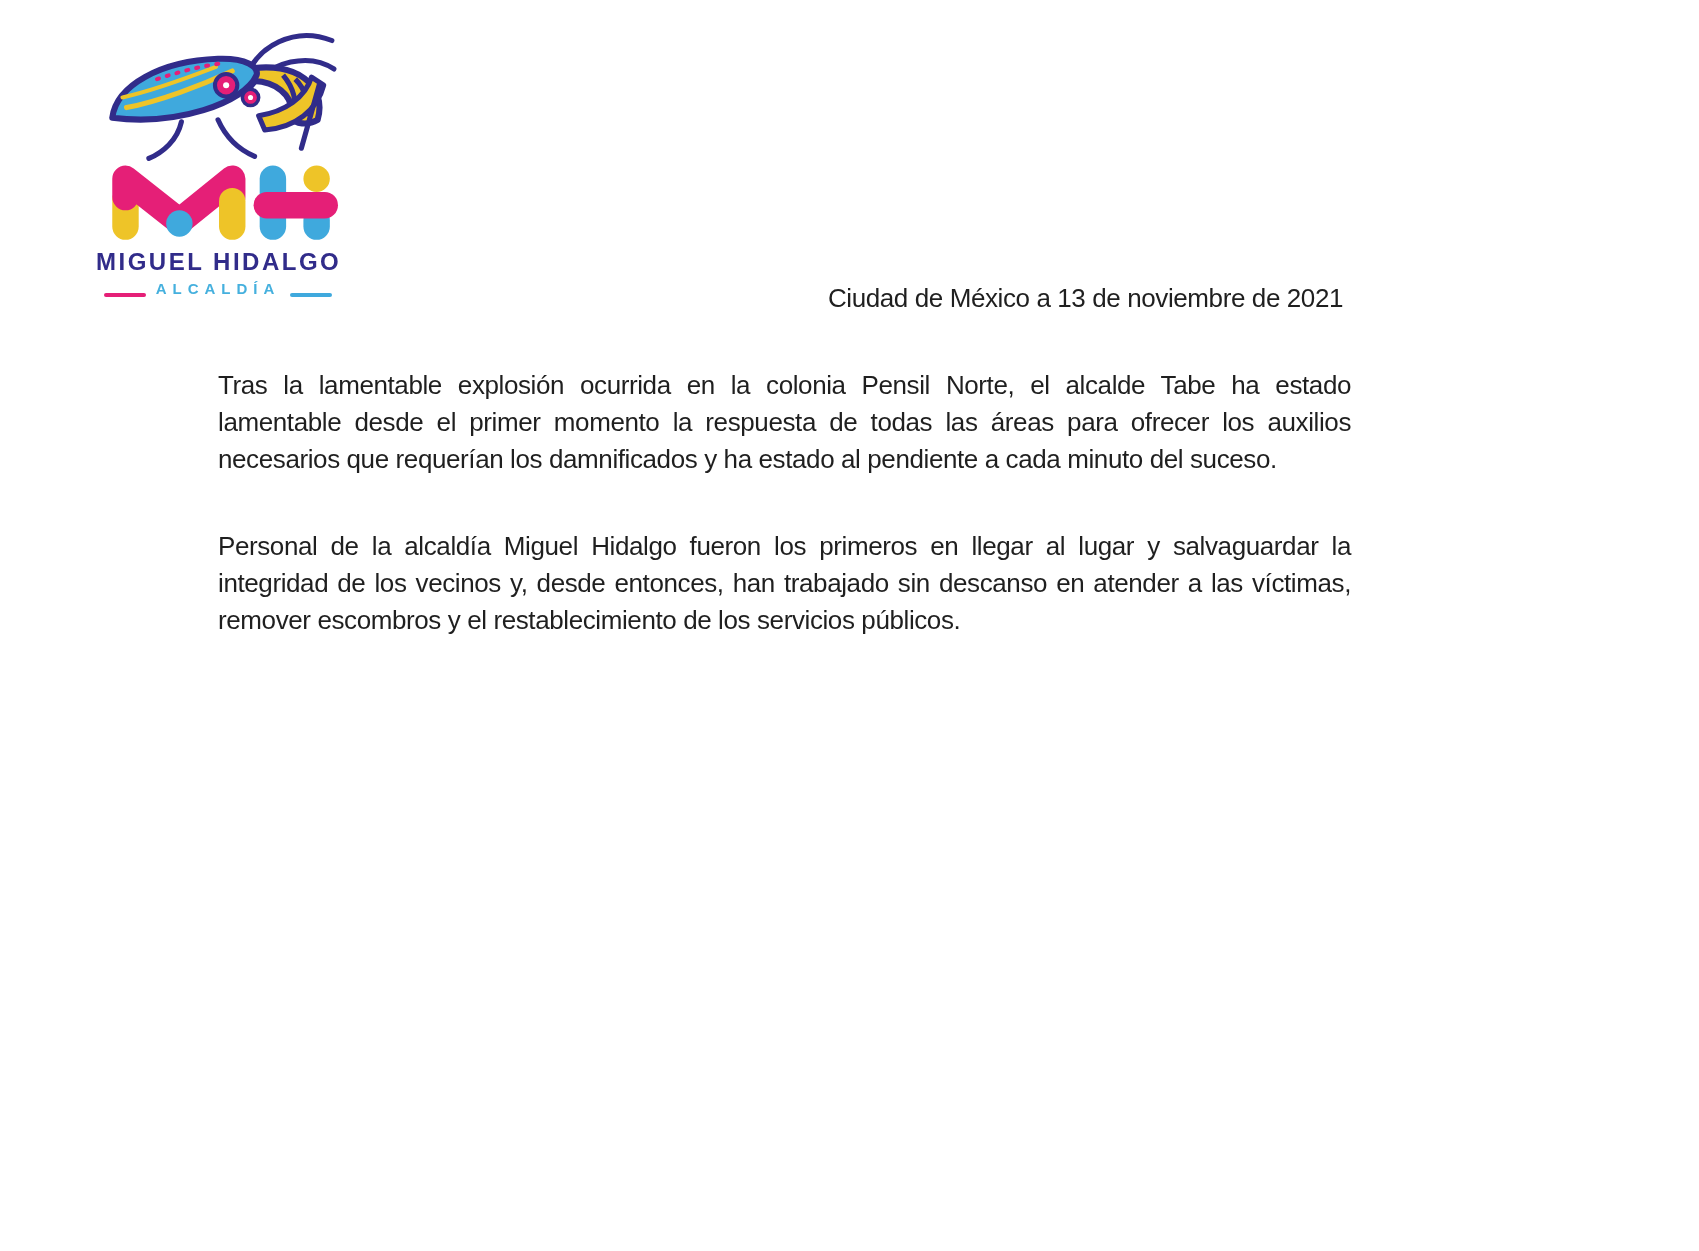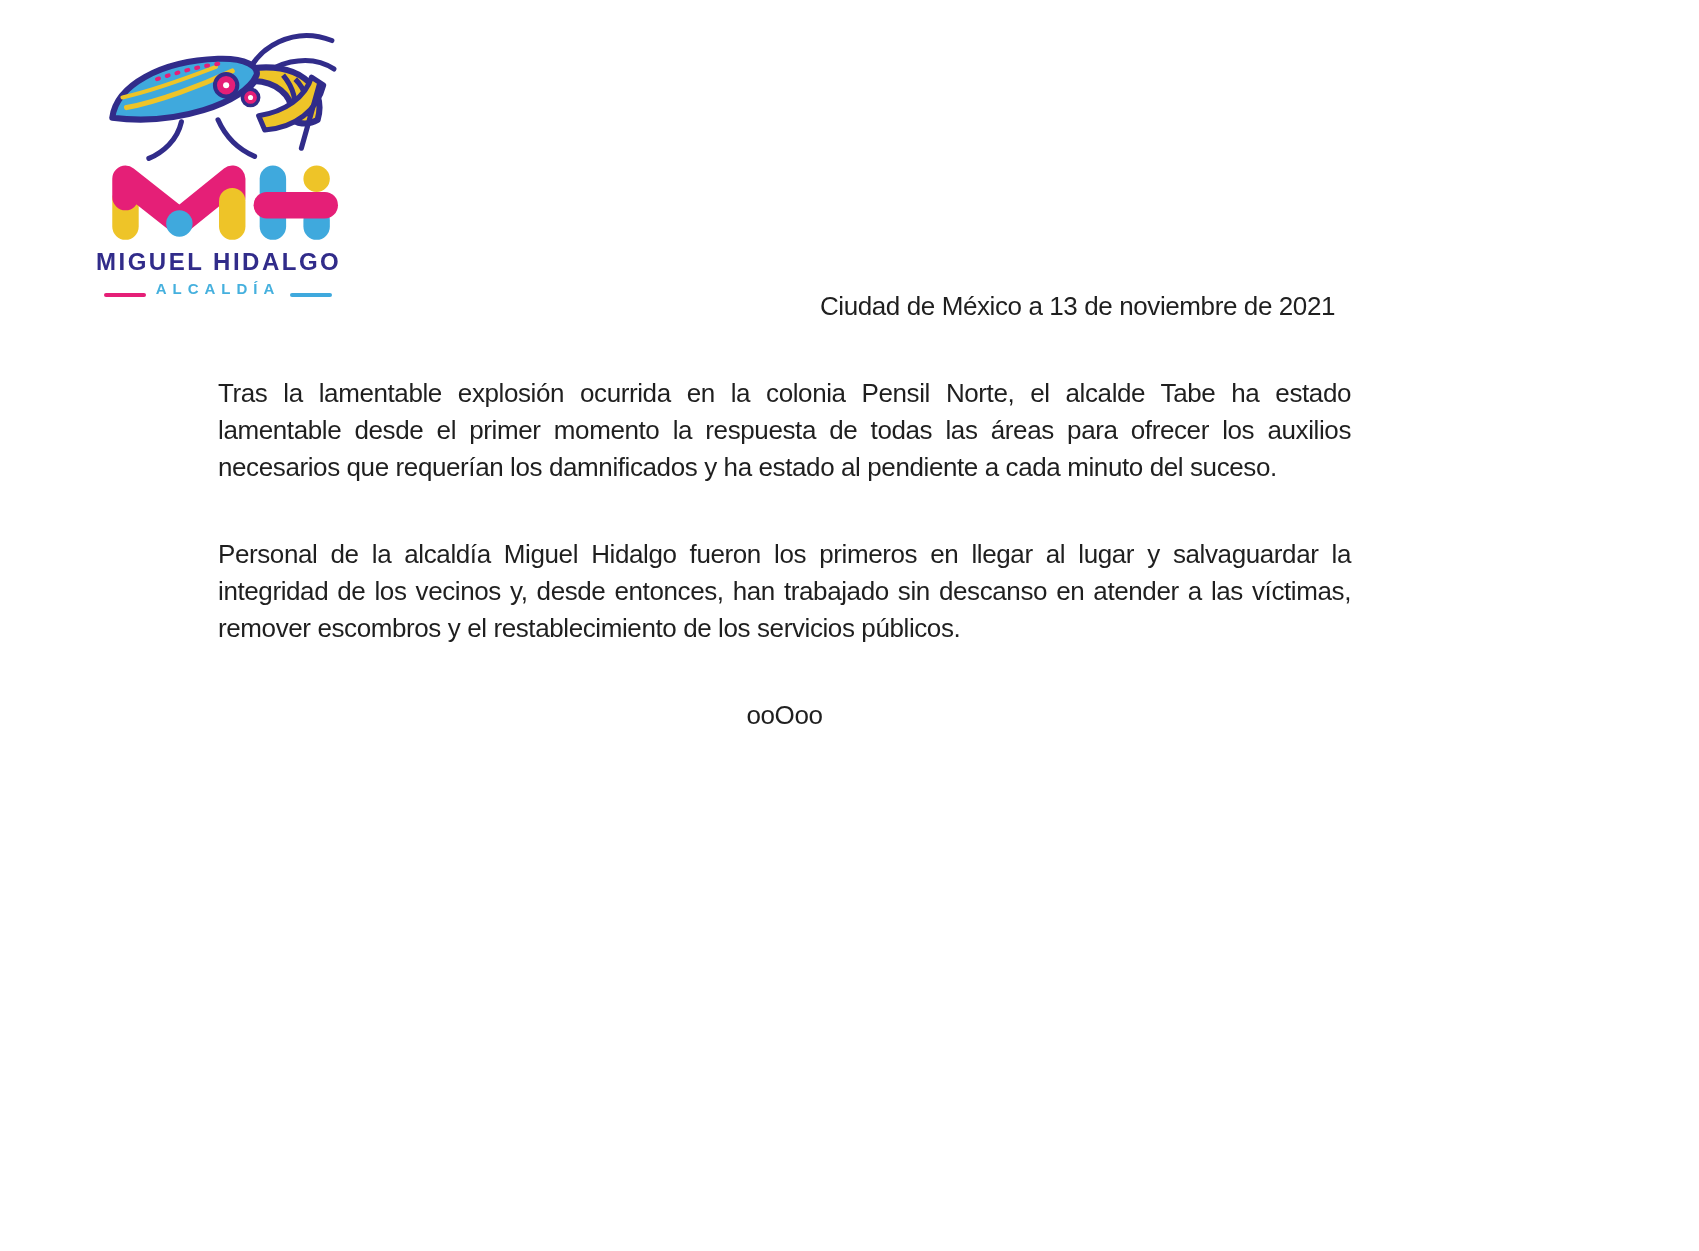--- a/index.html
+++ b/index.html
@@ -28,21 +28,21 @@
     font-size:15px;letter-spacing:6px;white-space:nowrap;
   }
   .dash{display:inline-block;height:4px;border-radius:2px;width:42px;}
   .dash-left{background:var(--pink);}
   .dash-right{background:var(--blue);}
   
   .content{
     position:absolute;left:218px;top:272px;width:1133px;
     font-size:26px;line-height:37px;letter-spacing:-0.4px;
   }
-  .date-line{margin:16px;text-align:right;}
+  .date-line{margin:8px;text-align:right;}
   .doc-title{
     margin:55px 0 0 0;font-size:28px;font-weight:bold;letter-spacing:-0.2px;
   }
   .para{margin:50px 0 0 0;text-align:justify;}
   .footer-sep{margin-top:50px;text-align:center;}
 </style>
 </head>
 <body>
 
 <div class="page">
@@ -92,16 +92,15 @@
       <span class="dash dash-left"></span>
       <span class="subtitle">ALCALDÍA</span>
       <span class="dash dash-right"></span>
     </div>
   </div>
 
   <div class="content">
     <p class="date-line">Ciudad de México a 13 de noviembre de 2021</p>
     <p class="para">Tras la lamentable explosión ocurrida en la colonia Pensil Norte, el alcalde Tabe ha estado lamentable desde el primer momento la respuesta de todas las áreas para ofrecer los auxilios necesarios que requerían los damnificados y ha estado al pendiente a cada minuto del suceso.</p>
     <p class="para">Personal de la alcaldía Miguel Hidalgo fueron los primeros en llegar al lugar y salvaguardar la integridad de los vecinos y, desde entonces, han trabajado sin descanso en atender a las víctimas, remover escombros y el restablecimiento de los servicios públicos.</p>
-    <div class="footer-sep">ooOoo</div>
   </div>
 
 </div>
 
 </body></html>

